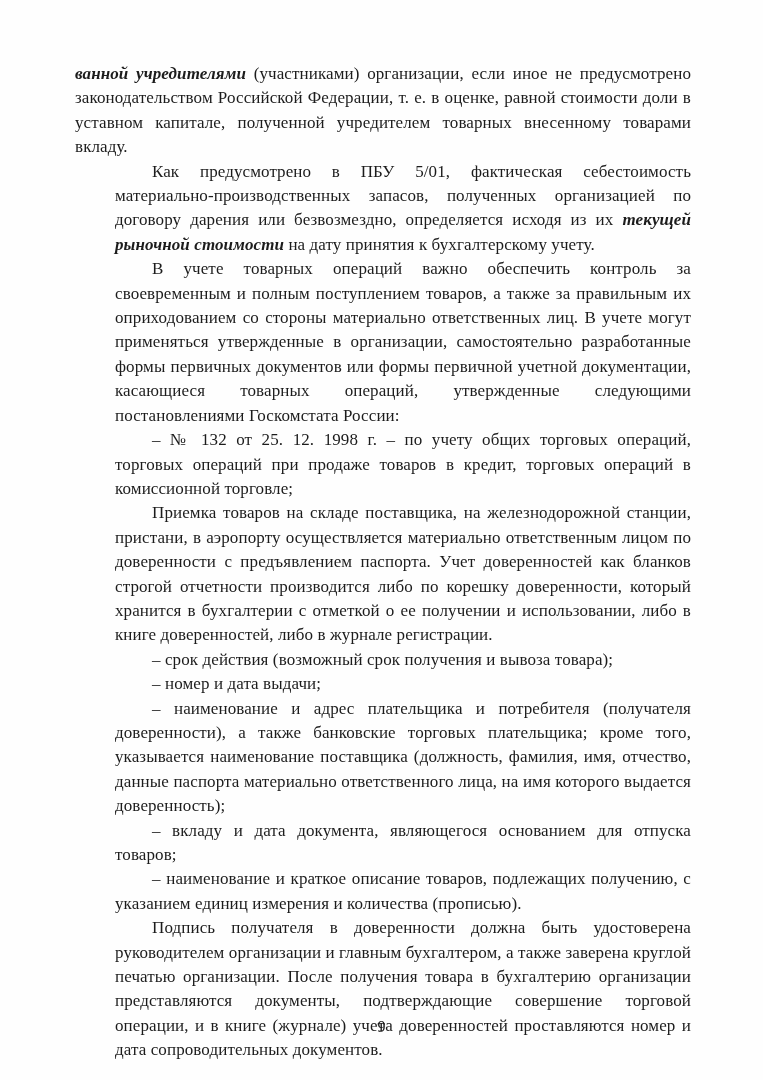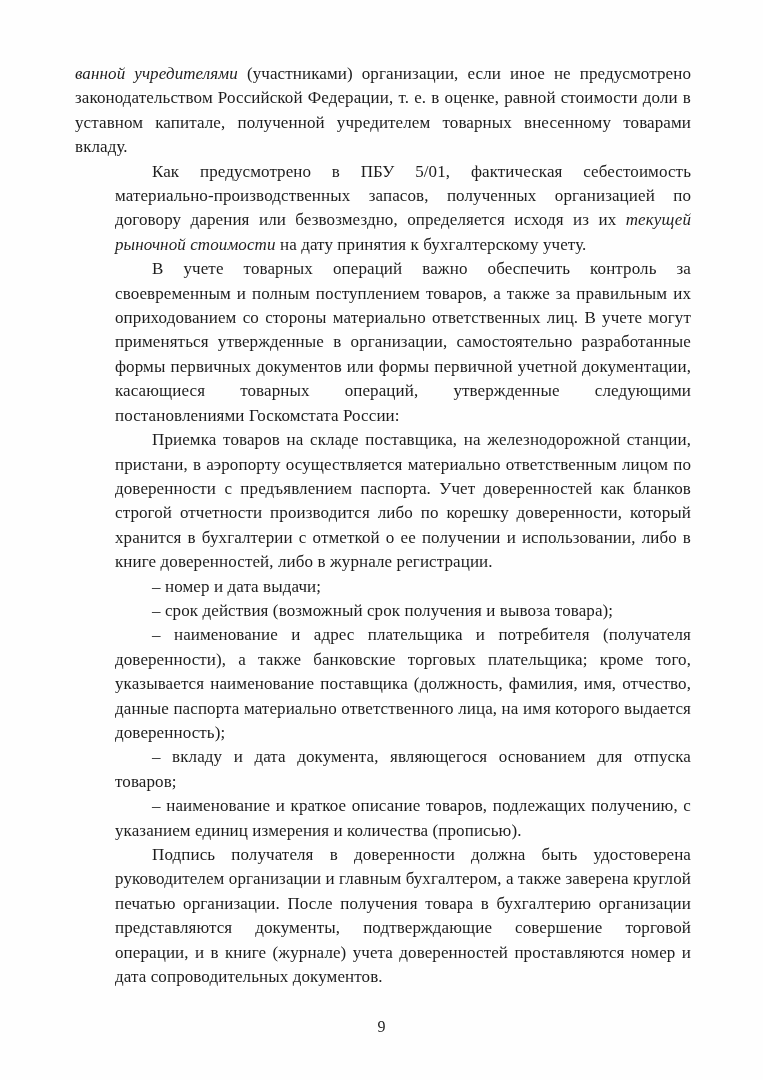--- a/index.html
+++ b/index.html
@@ -23,21 +23,21 @@
     right: 72px;
   }
   .text-block p {
     margin: 0;
     font-size: 17px;
     line-height: 24.4px;
     text-align: justify;
     letter-spacing: 0.1px;
   }
   .text-block p.indent { text-indent: 37px; margin-left: 40px; }
-  .italic { font-style: italic; }
+  .italic { font-style: italic; font-weight: bold; }
   .page-number {
     position: absolute;
     bottom: 44px;
     left: 0;
     right: 0;
     text-align: center;
     font-size: 16px;
     color: #1c1c1c;
   }
 </style>
@@ -47,28 +47,29 @@
 <div class="page">
   <div class="text-block">
 
     <p><span class="italic">ванной учредителями </span><span>(участниками) организации, если иное не предусмотрено законодательством Российской Федерации, т. е. в оценке, равной стоимости доли в уставном капитале, полученной учредителем товарных внесенному товарами вкладу.</span></p>
 
     <p class="indent"><span>Как предусмотрено в ПБУ 5/01, фактическая себестоимость материально-производственных запасов, полученных организацией по договору дарения или безвозмездно, определяется исходя из их </span><span class="italic">текущей рыночной стоимости</span><span> на дату принятия к бухгалтерскому учету.</span></p>
 
     <p class="indent"><span>В учете товарных операций важно обеспечить контроль за своевременным и полным поступлением товаров, а также за правильным их оприходованием со стороны материально ответственных лиц. В учете могут применяться утвержденные в организации, самостоятельно разработанные формы первичных документов или формы первичной учетной документации, касающиеся товарных операций, утвержденные следующими постановлениями Госкомстата России:</span></p>
 
 
+    <p class="indent"><span>– № 132 от 25. 12. 1998 г. – по учету общих торговых операций, торговых операций при продаже товаров в кредит, торговых операций в комиссионной торговле;</span></p>
 
 
     <p class="indent"><span>Приемка товаров на складе поставщика, на железнодорожной станции, пристани, в аэропорту осуществляется материально ответственным лицом по доверенности с предъявлением паспорта. Учет доверенностей как бланков строгой отчетности производится либо по корешку доверенности, который хранится в бухгалтерии с отметкой о ее получении и использовании, либо в книге доверенностей, либо в журнале регистрации.</span></p>
 
 
+    <p class="indent"><span>– срок действия (возможный срок получения и вывоза товара);</span></p>
+
     <p class="indent"><span>– номер и дата выдачи;</span></p>
-
-    <p class="indent"><span>– срок действия (возможный срок получения и вывоза товара);</span></p>
 
     <p class="indent"><span>– наименование и адрес плательщика и потребителя (получателя доверенности), а также банковские торговых плательщика; кроме того, указывается наименование поставщика (должность, фамилия, имя, отчество, данные паспорта материально ответственного лица, на имя которого выдается доверенность);</span></p>
 
     <p class="indent"><span>– вкладу и дата документа, являющегося основанием для отпуска товаров;</span></p>
 
     <p class="indent"><span>– наименование и краткое описание товаров, подлежащих получению, с указанием единиц измерения и количества (прописью).</span></p>
 
     <p class="indent"><span>Подпись получателя в доверенности должна быть удостоверена руководителем организации и главным бухгалтером, а также заверена круглой печатью организации. После получения товара в бухгалтерию организации представляются документы, подтверждающие совершение торговой операции, и в книге (журнале) учета доверенностей проставляются номер и дата сопроводительных документов.</span></p>
 
   </div>

